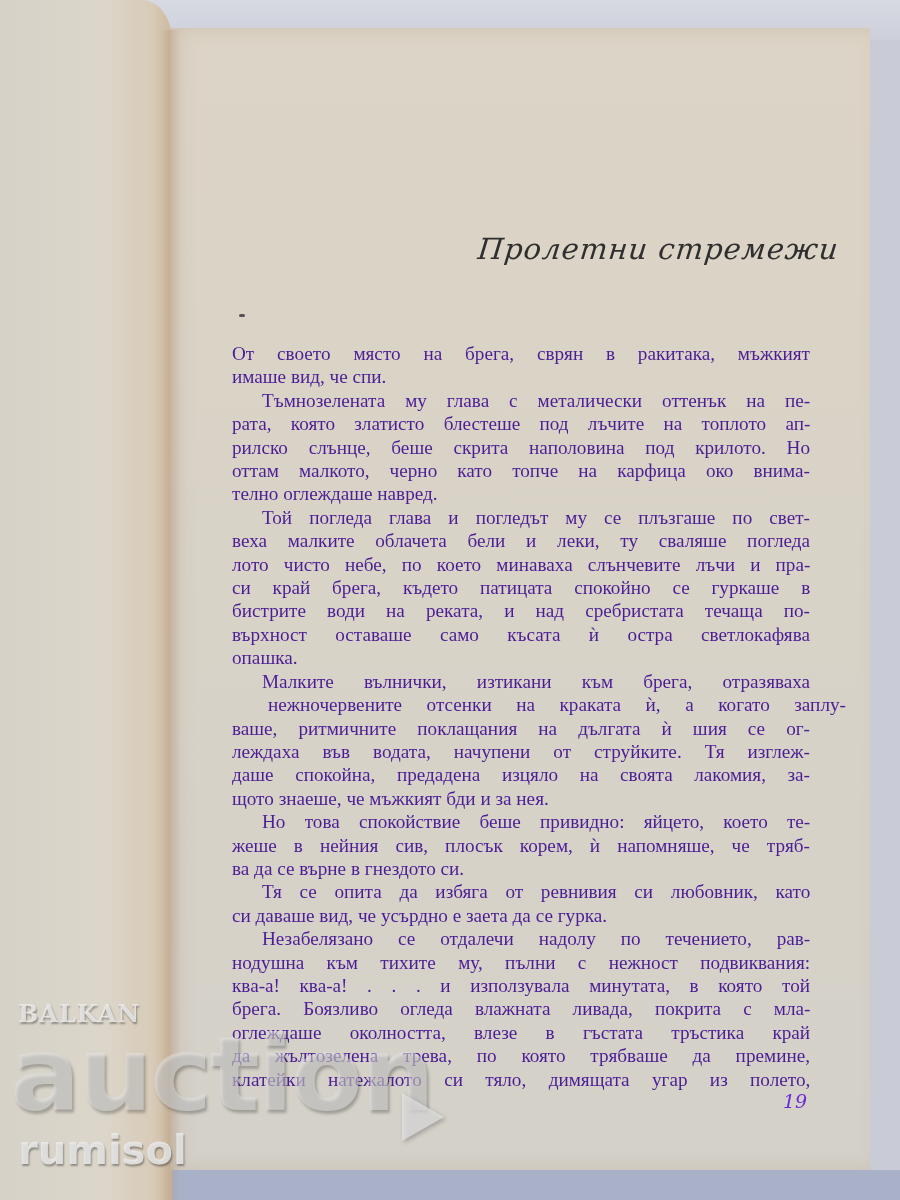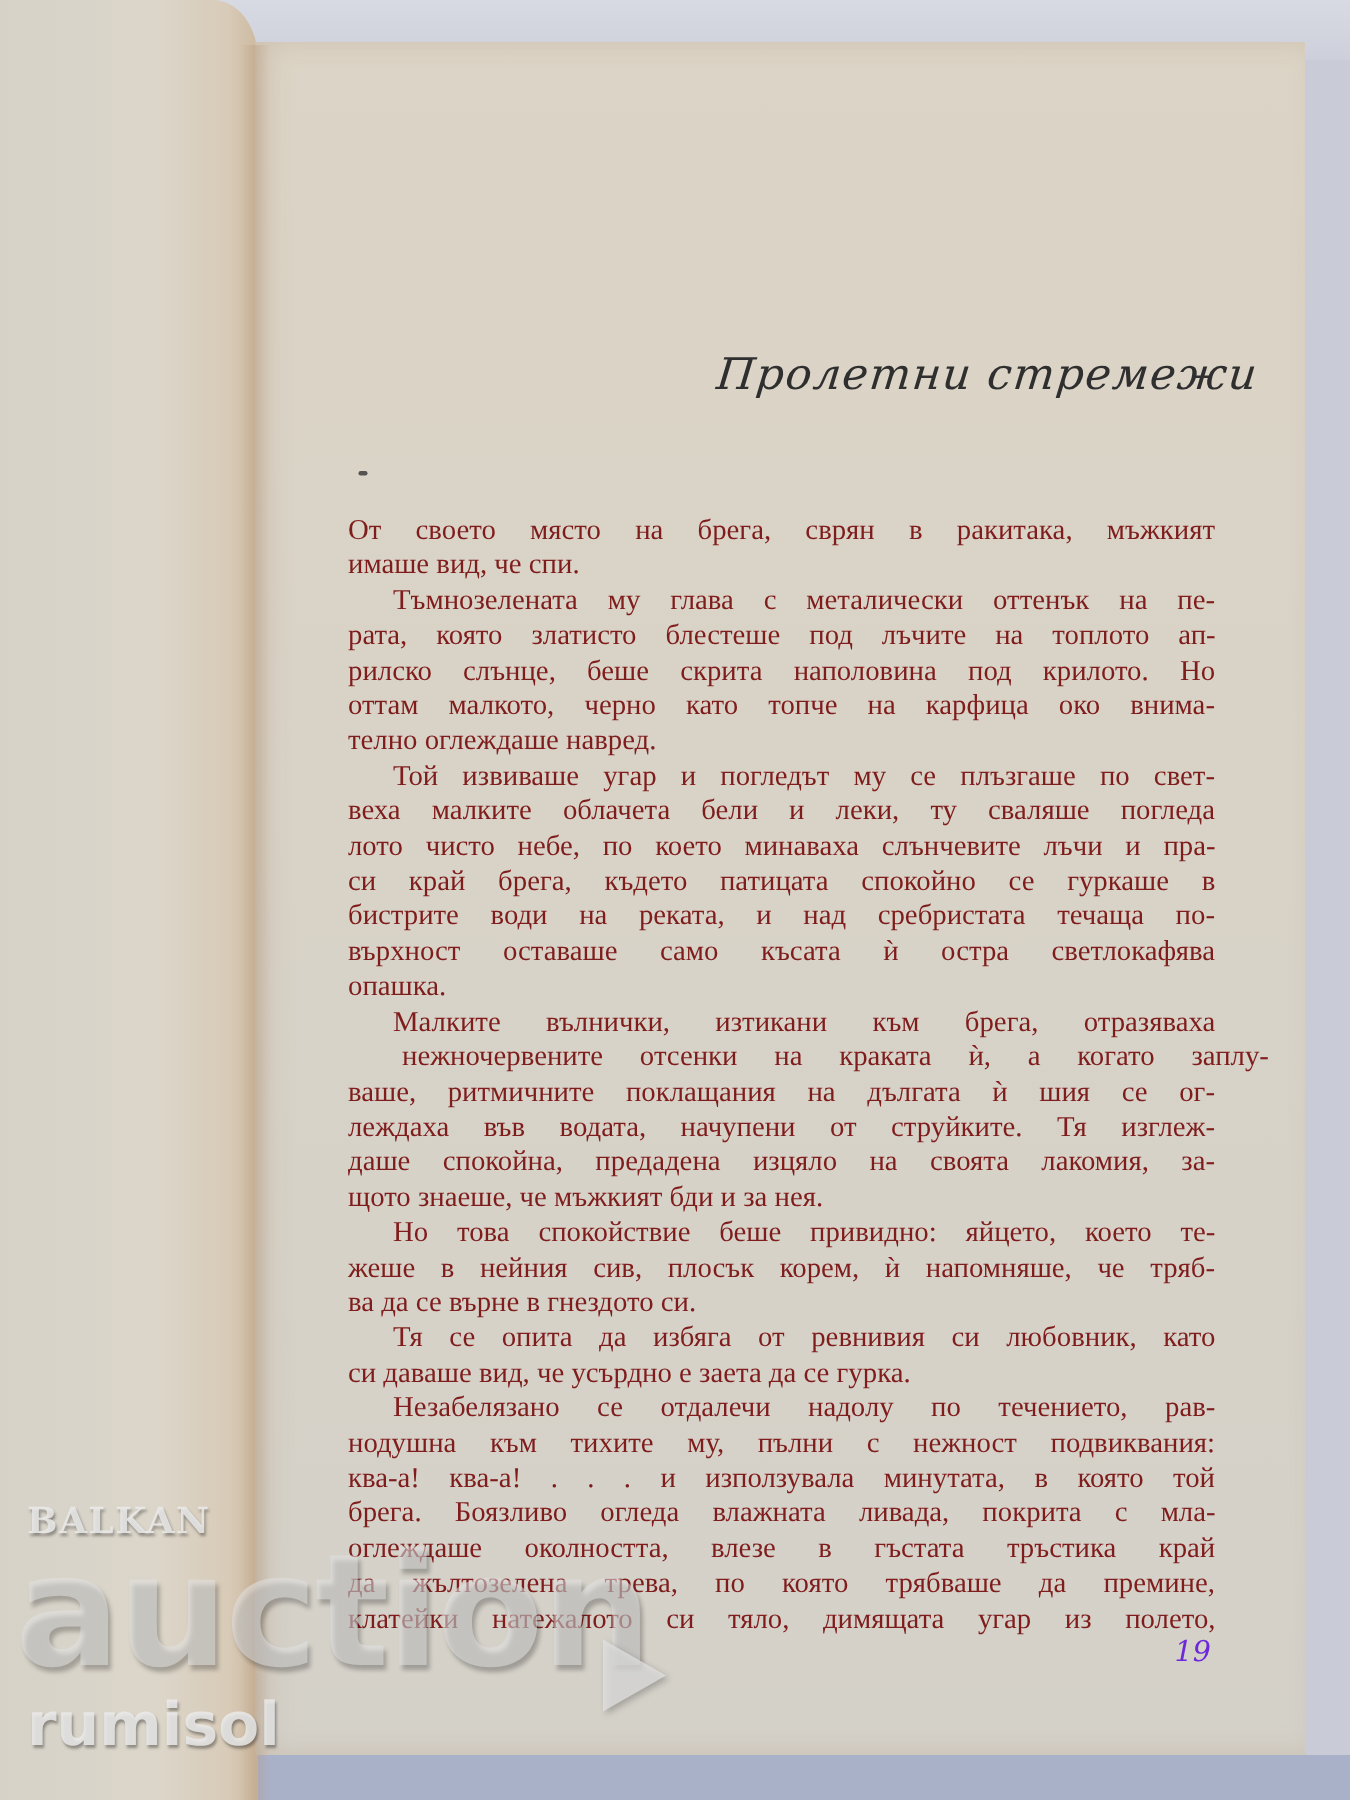--- a/index.html
+++ b/index.html
@@ -36,21 +36,21 @@
     font-size: 29px; letter-spacing: 1px; color: #2f2f2f;
     transform: skewX(-6deg);
   }
   .stray-mark {
     position: absolute; left: 239px; top: 314px; width: 6px; height: 3px;
     background: #333; border-radius: 2px; opacity: 0.8;
   }
   .text-block {
     position: absolute; left: 232px; top: 342px; width: 578px;
     font-family: "Liberation Serif", serif; font-size: 19.2px;
-    line-height: 23.4px; color: #7f1d1d;
+    line-height: 23.4px; color: #4c1d95;
     text-align: justify;
   }
   .line { display: block; white-space: nowrap; text-align-last: justify; text-align: justify; }
   .line.last { text-align-last: left; }
   .indent { padding-left: 30px; }
   .page-number {
     position: absolute; left: 783px; top: 1090px;
     font-family: "DejaVu Serif", serif; font-style: italic;
     font-size: 19px; color: #6d28d9;
   }
@@ -99,21 +99,21 @@
 <div class="stray-mark"></div>
 
 <div class="text-block" id="text-block">
     <span class="line" style="display: block; word-spacing: 18px;">От своето място на брега, сврян в ракитака, мъжкият</span>
     <span class="line last">имаше вид, че спи.</span>
     <span class="line indent" style="display: block; word-spacing: 15.1429px;">Тъмнозелената му глава с металически оттенък на пе-</span>
     <span class="line" style="display: block; word-spacing: 14.5px;">рата, която златисто блестеше под лъчите на топлото ап-</span>
     <span class="line" style="display: block; word-spacing: 16px;">рилско слънце, беше скрита наполовина под крилото. Но</span>
     <span class="line" style="display: block; word-spacing: 15.25px;">оттам малкото, черно като топче на карфица око внима-</span>
     <span class="line last">телно оглеждаше навред.</span>
-    <span class="line indent" style="display: block; word-spacing: 10.5556px;">Той извиваше угар и погледът му се плъзгаше по свет-</span>
+    <span class="line indent" style="display: block; word-spacing: 10.5556px;">Той погледа глава и погледът му се плъзгаше по свет-</span>
     <span class="line" style="display: block; word-spacing: 15.875px;">веха малките облачета бели и леки, ту сваляше погледа</span>
     <span class="line" style="display: block; word-spacing: 10.3333px;">лото чисто небе, по което минаваха слънчевите лъчи и пра-</span>
     <span class="line" style="display: block; word-spacing: 17px;">си край брега, където патицата спокойно се гуркаше в</span>
     <span class="line" style="display: block; word-spacing: 16.25px;">бистрите води на реката, и над сребристата течаща по-</span>
     <span class="line" style="display: block; word-spacing: 23.5px;">върхност оставаше само късата ѝ остра светлокафява</span>
     <span class="line last">опашка.</span>
     <span class="line indent" style="display: block; word-spacing: 25.4px;">Малките вълнички, изтикани към брега, отразяваха</span>
     <span class="line" style="display: block; word-spacing: 19.7143px; margin-left: 36px;">нежночервените отсенки на краката ѝ, а когато заплу-</span>
     <span class="line" style="display: block; word-spacing: 16.25px;">ваше, ритмичните поклащания на дългата ѝ шия се ог-</span>
     <span class="line" style="display: block; word-spacing: 18.1429px;">леждаха във водата, начупени от струйките. Тя изглеж-</span>

